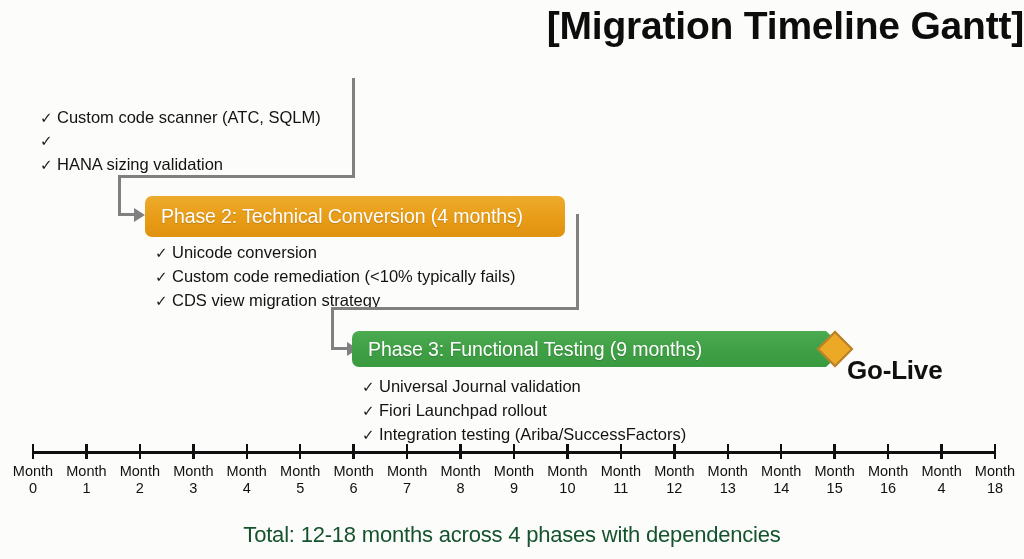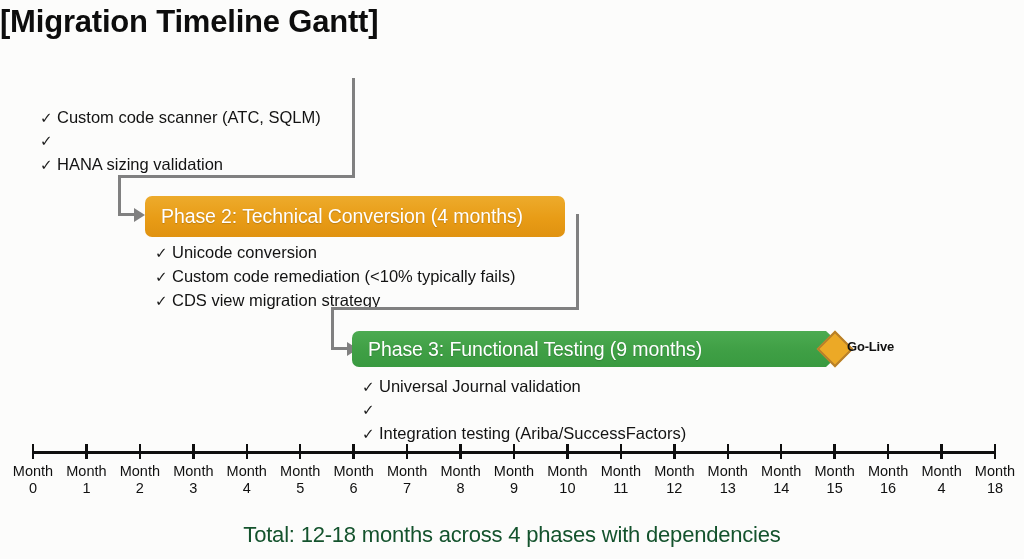--- a/index.html
+++ b/index.html
@@ -9,22 +9,22 @@
     font-family:"Liberation Sans","DejaVu Sans",sans-serif;
     color:#111;
     overflow:hidden;
     position:relative;
   }
   #stage{position:absolute;left:0;top:0;width:1024px;height:559px;}
 
   
   .title{
     position:absolute;left:0;top:4px;width:1024px;
-    text-align:left;
-    font-size:31px;font-weight:bold;letter-spacing:-0.2px;
+    text-align:right;
+    font-size:39px;font-weight:bold;letter-spacing:-0.2px;
     color:#0d0d0d;
   }
 
   
   .bar{
     position:absolute;
     display:flex;align-items:center;
     box-sizing:border-box;
     color:#ffffff;
     font-size:19.5px;
@@ -67,23 +67,24 @@
   .diamond{
     position:absolute;
     width:26px;height:26px;
     background:#eca926;
     border:2px solid #b8802a;
     transform:rotate(45deg);
     box-sizing:border-box;
   }
   .diamond-label{
     position:absolute;
-    font-size:13px;font-weight:bold;color:#101010;
+    font-size:26px;font-weight:bold;color:#101010;
     letter-spacing:-0.2px;
     white-space:nowrap;
+    margin-top:16px;
   }
 
   
   .axis-line{position:absolute;background:#0f0f0f;height:2.5px;}
   .tick{position:absolute;background:#0f0f0f;width:2.5px;}
   .tick-label{
     position:absolute;
     text-align:center;
     font-size:14.5px;line-height:17px;
     color:#101010;
@@ -158,20 +159,21 @@
   <div class="diamond" style="left:822px;top:336px;"></div>
   <div class="diamond-label" style="left:847px;top:339px;">Go-Live</div>
 
   <div class="bullets" style="left:362px;top:375px;">
     <div class="row">
       <span class="chk">✓</span>
       <span>Universal Journal validation</span>
     </div>
     <div class="row">
       <span class="chk">✓</span>
+      <span>Fiori Launchpad rollout</span>
     </div>
     <div class="row">
       <span class="chk">✓</span>
       <span>Integration testing (Ariba/SuccessFactors)</span>
     </div>
   </div>
 
   <div class="axis-line" style="left:33px;top:451px;width:962px;"></div>
   <div id="axis-ticks">
       <div class="tick" style="left: 31.75px; top: 444px; height: 15px;"></div>

